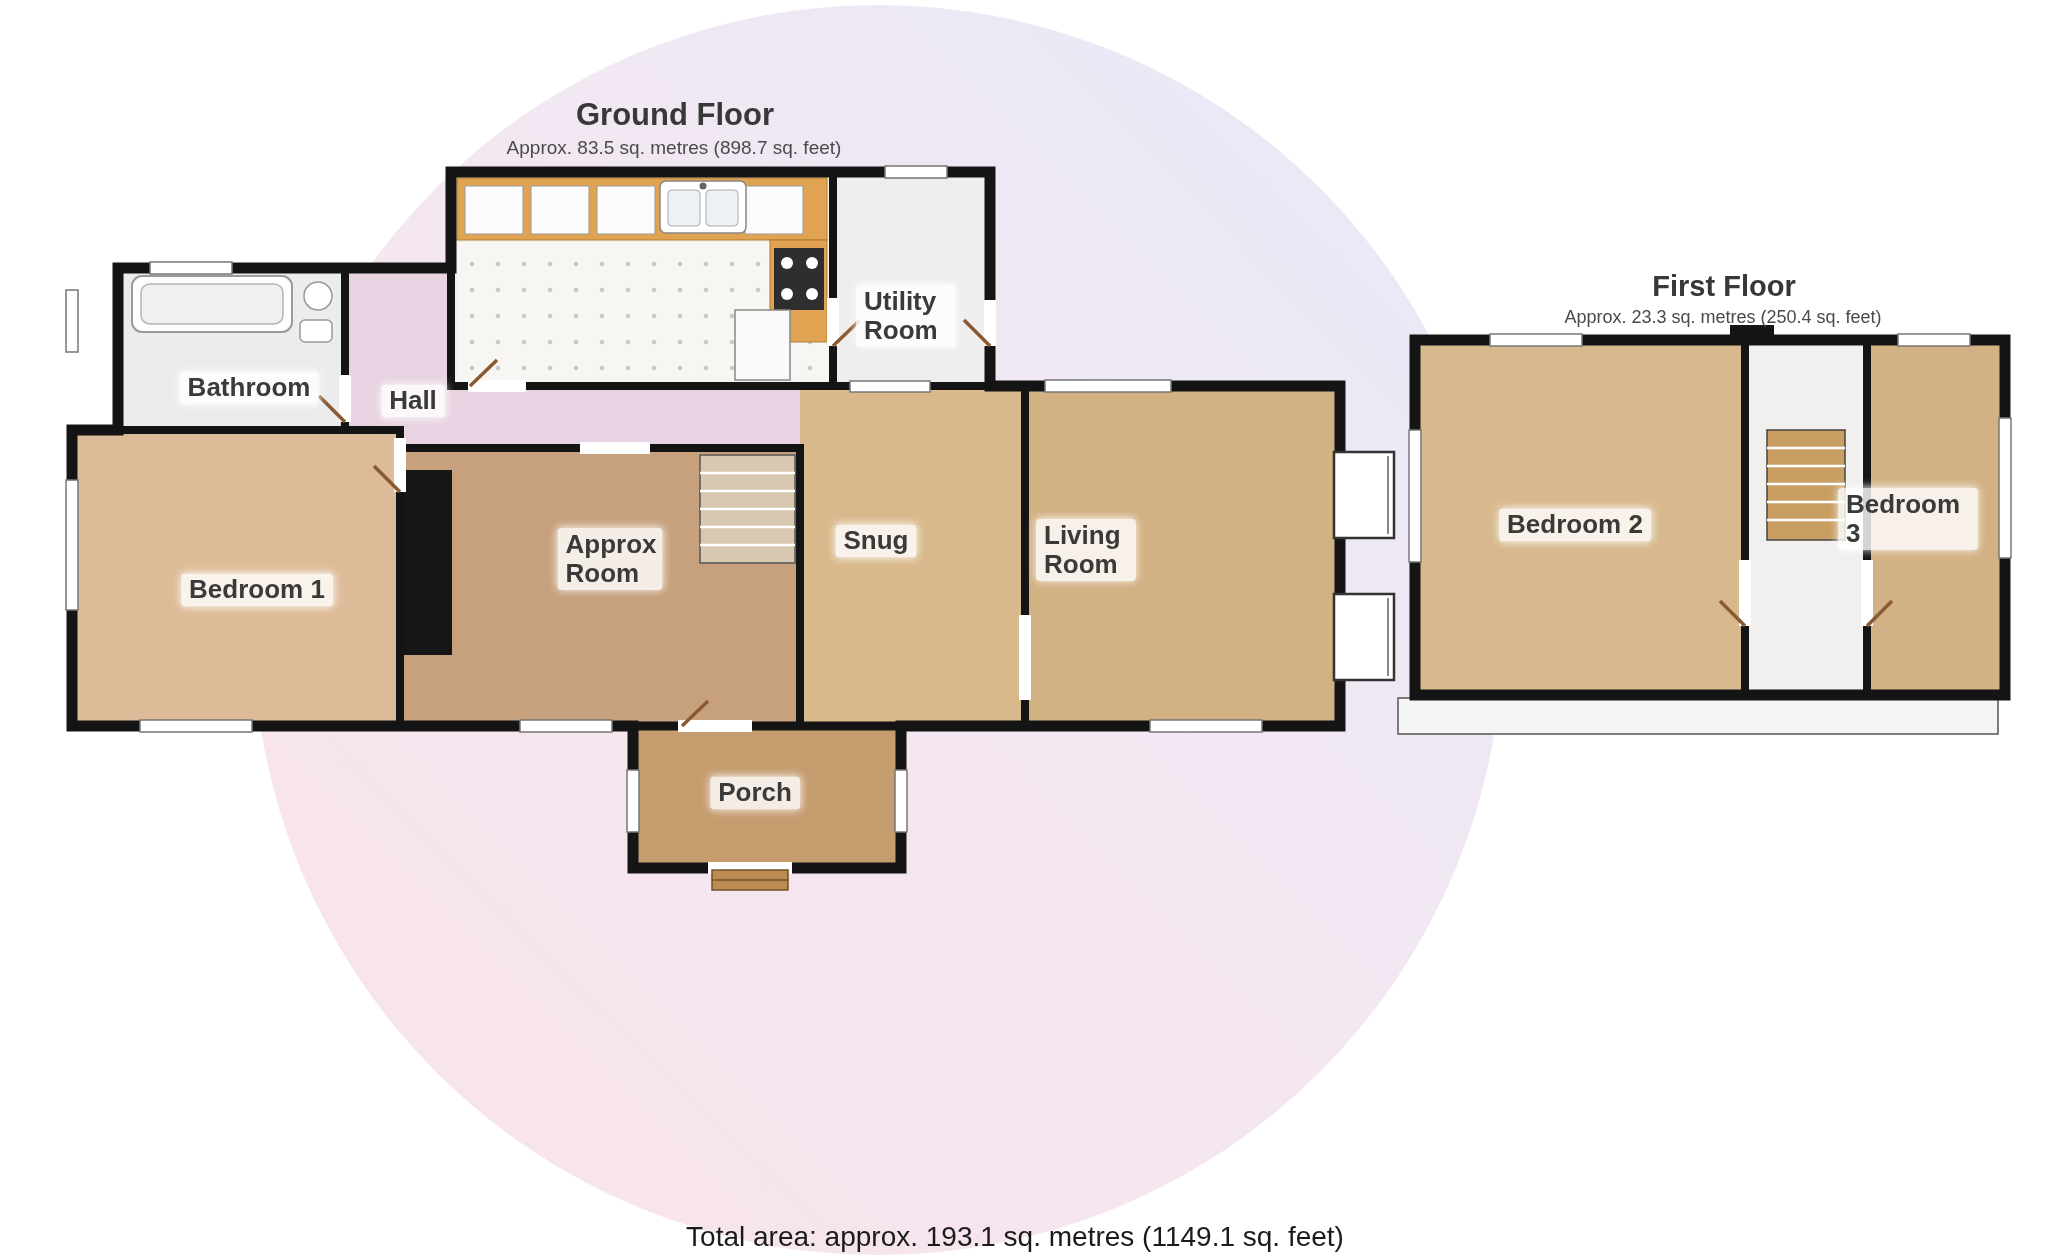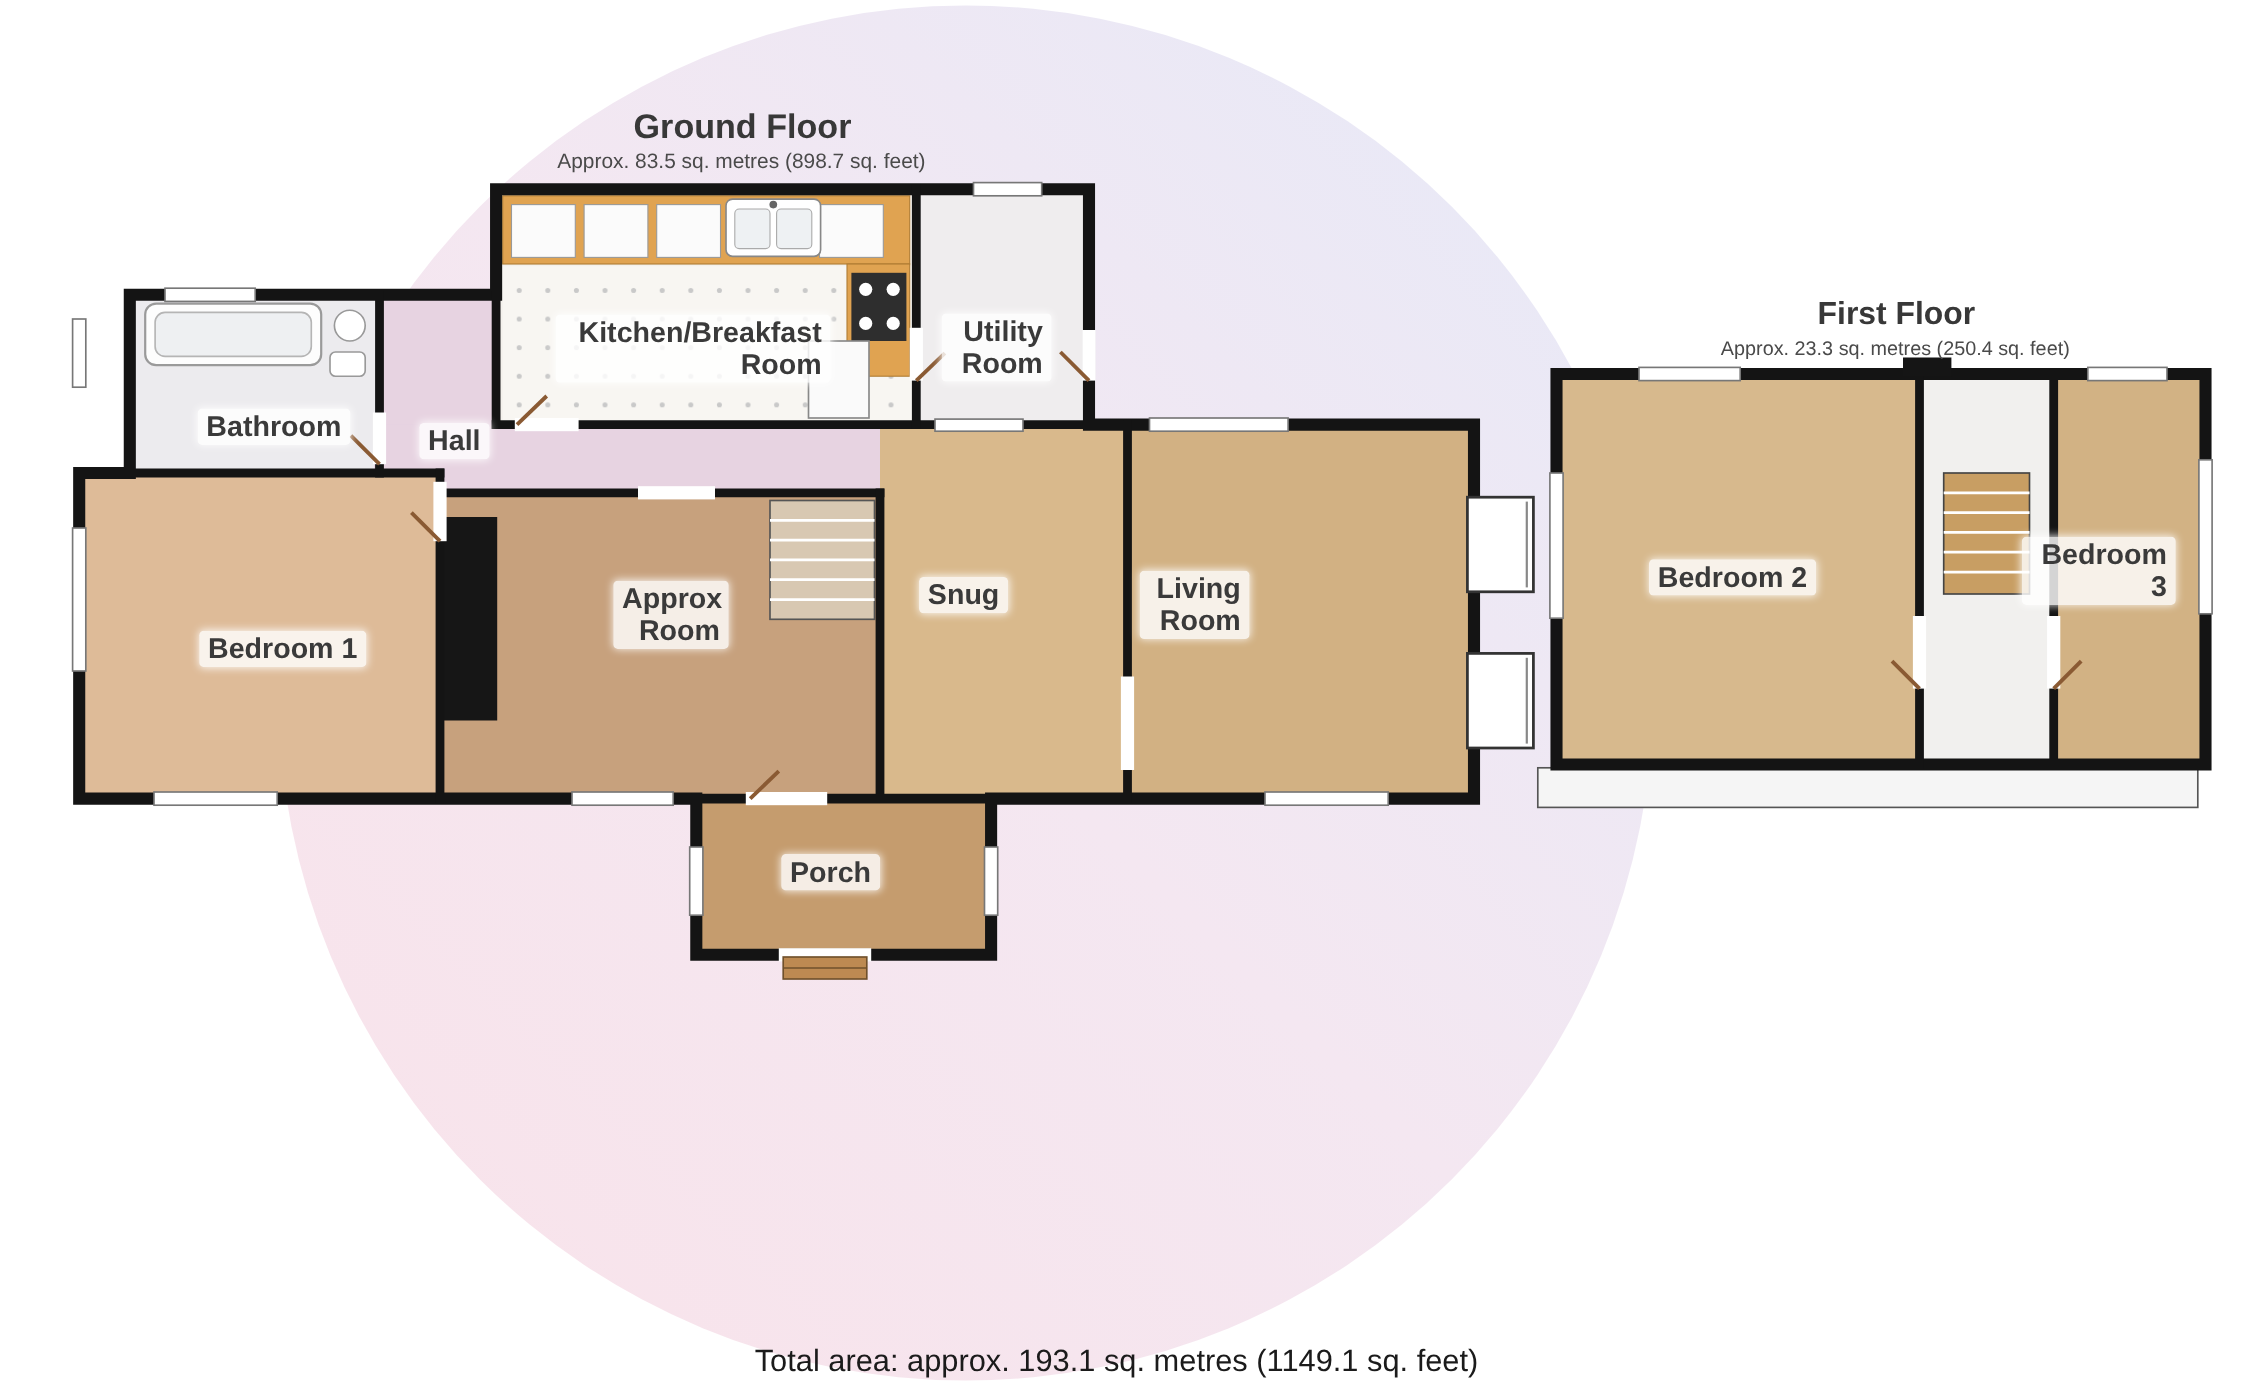--- a/index.html
+++ b/index.html
@@ -1,19 +1,19 @@
 <!DOCTYPE html>
 <html><head>
 <meta charset="utf-8">
 <style>
   *{box-sizing:border-box;margin:0;padding:0}
   html,body{width:2048px;height:1259px;background:#ffffff;font-family:"Liberation Sans",sans-serif;overflow:hidden}
   .canvas{position:absolute;left:0;top:0;width:2048px;height:1259px}
   svg.plan{position:absolute;left:0;top:0;z-index:1}
-  .lbl{position:absolute;transform:translate(-50%,-50%);text-align:right;color:#3b3b3b;z-index:5;white-space:normal}
+  .lbl{position:absolute;transform:translate(-50%,-50%);text-align:left;color:#3b3b3b;z-index:5;white-space:normal}
   .room-label{font-weight:700;font-size:26px;line-height:1.12;background:rgba(255,255,255,0.82);padding:2px 8px;border-radius:4px;color:#3a3a3a;box-shadow:0 0 8px rgba(255,255,255,0.9)}
   .title{font-weight:700;font-size:31px;color:#383838}
   .title.ff{font-size:29px}
   .subtitle{font-size:19px;color:#4a4a4a}
   .subtitle.ff{font-size:18px}
   .total{font-size:28px;color:#1b1b1b}
   .w250{width:250px}.w105{width:105px}.w100{width:100px}
 </style>
 </head>
 <body>
@@ -183,21 +183,20 @@
     </g>
   </g>
 </svg>
 
 <div class="lbl title" style="left:675px;top:115px">Ground Floor</div>
 <div class="lbl subtitle" style="left:674px;top:148px">Approx. 83.5 sq. metres (898.7 sq. feet)</div>
 
 <div class="lbl title ff" style="left:1724px;top:286px">First Floor</div>
 <div class="lbl subtitle ff" style="left:1723px;top:317px">Approx. 23.3 sq. metres (250.4 sq. feet)</div>
 
-<div class="lbl room-label w250" style="left:630px;top:317px">Kitchen/Breakfast Room</div>
 <div class="lbl room-label w100" style="left:906px;top:316px">Utility Room</div>
 <div class="lbl room-label" style="left:249px;top:388px">Bathroom</div>
 <div class="lbl room-label" style="left:413px;top:401px">Hall</div>
 <div class="lbl room-label" style="left:257px;top:590px">Bedroom 1</div>
 <div class="lbl room-label w105" style="left:610px;top:559px">Approx Room</div>
 <div class="lbl room-label" style="left:876px;top:541px">Snug</div>
 <div class="lbl room-label w100" style="left:1086px;top:550px">Living Room</div>
 <div class="lbl room-label" style="left:755px;top:793px">Porch</div>
 
 <div class="lbl room-label" style="left:1575px;top:525px">Bedroom 2</div>

